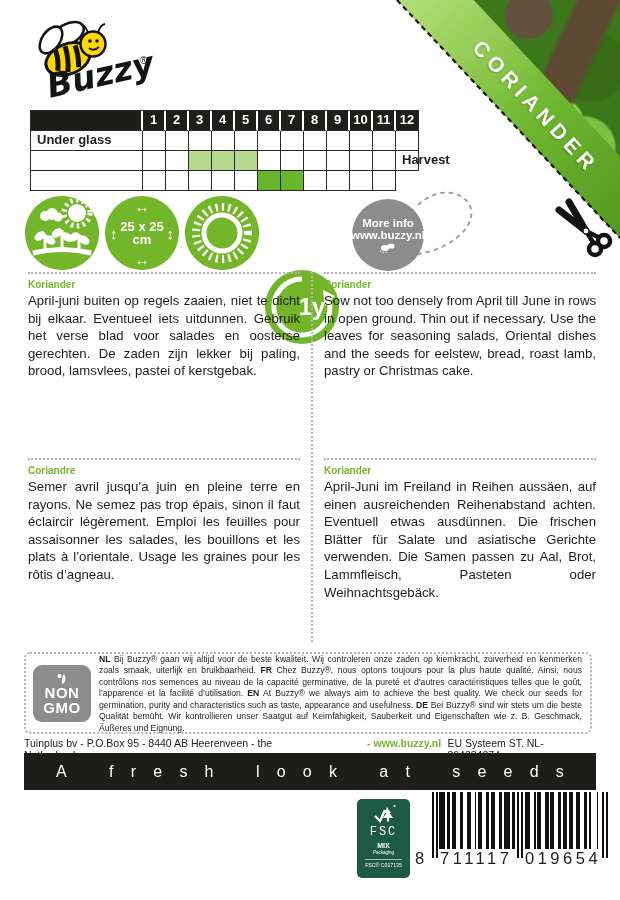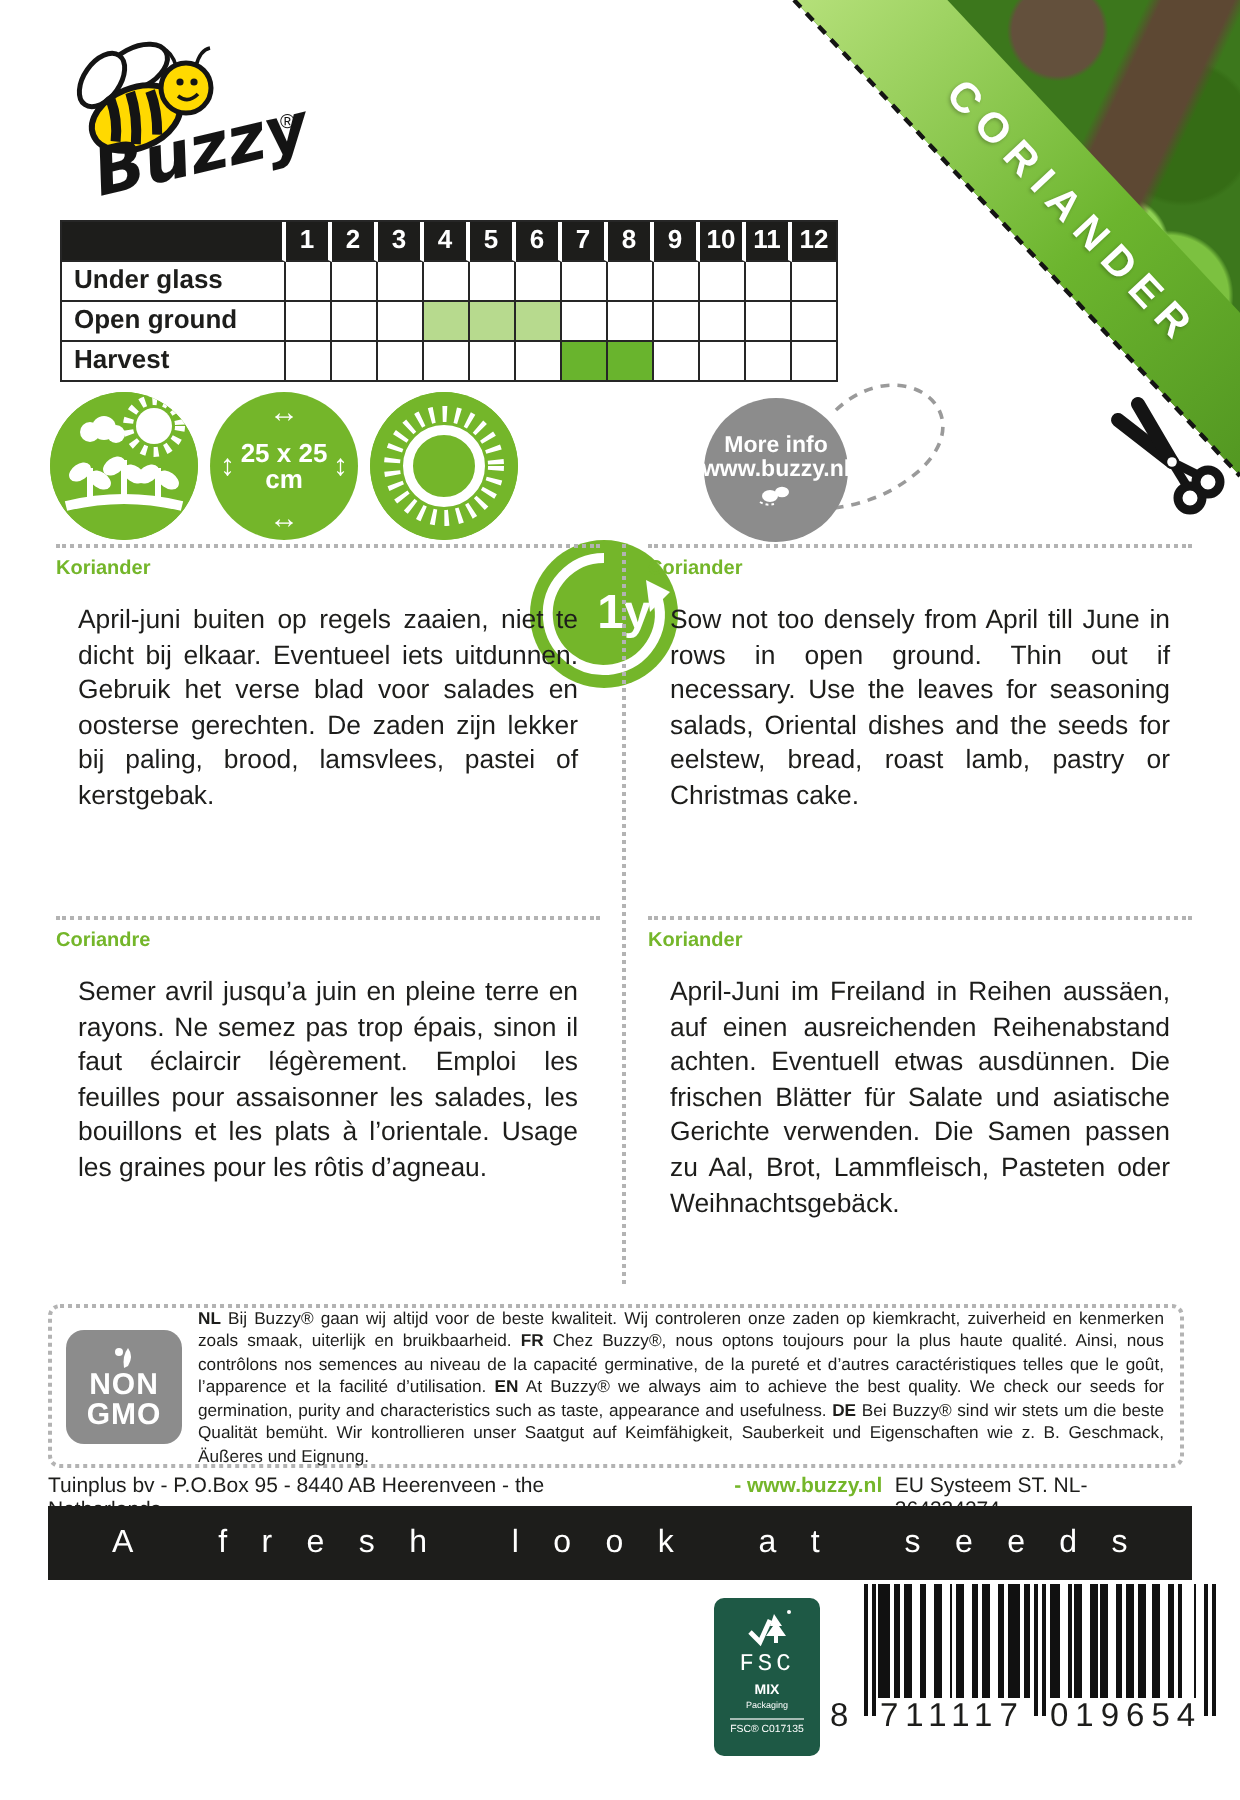--- a/index.html
+++ b/index.html
@@ -61,21 +61,21 @@
   .ar.bot{bottom:2px;left:50%;transform:translateX(-50%);}
   .ar.lft{left:5px;top:50%;transform:translateY(-50%);}
   .ar.rgt{right:5px;top:50%;transform:translateY(-50%);}
   .annual{display:flex;align-items:center;justify-content:center;position:relative;}
   .annual .yr{color:#fff;font-weight:bold;font-size:24px;margin-left:20px;}
   .trail{position:absolute;left:340px;top:183px;width:160px;height:100px;pointer-events:none;}
 
   
   .block{position:absolute;width:272px;border-top:2px dotted #b3b3b3;padding-top:5px;}
   .block h3{margin:0 0 2px 0;font-size:10px;color:var(--accent-green);}
-  .block p{margin:11px;font-size:13.2px;line-height:17.6px;text-align:justify;}
+  .block p{margin:0;font-size:13.2px;line-height:17.6px;text-align:justify;}
   .col-l{left:28px;} .col-r{left:324px;}
   .row-1{top:272px;} .row-2{top:458px;}
   .vdivider{position:absolute;left:311px;top:272px;height:370px;border-left:2px dotted #b3b3b3;}
 
   
   .quality{position:absolute;left:24px;top:652px;width:568px;height:82px;
     border:2px dotted #b3b3b3;border-radius:6px;display:flex;align-items:center;box-sizing:border-box;}
   .nongmo{flex:0 0 58px;height:57px;margin:0 6px 0 7px;background:var(--badge-gray);
     border-radius:9px;display:flex;flex-direction:column;align-items:center;justify-content:center;color:#fff;}
   .nongmo .l{font-weight:bold;font-size:15px;line-height:15px;letter-spacing:.5px;}
@@ -167,21 +167,20 @@
       <div class="c f0"></div>
       <div class="c f0"></div>
       <div class="c f0"></div>
       <div class="c f0"></div>
       <div class="c f0"></div>
       <div class="c f0"></div>
       <div class="c f0"></div>
       <div class="c f0"></div>
       <div class="c f0"></div>
       <div class="c f0"></div>
-      <div class="lab">Open ground</div>
       <div class="c f0"></div>
       <div class="c f0"></div>
       <div class="c f0"></div>
       <div class="c f1"></div>
       <div class="c f1"></div>
       <div class="c f1"></div>
       <div class="c f0"></div>
       <div class="c f0"></div>
       <div class="c f0"></div>
       <div class="c f0"></div>

